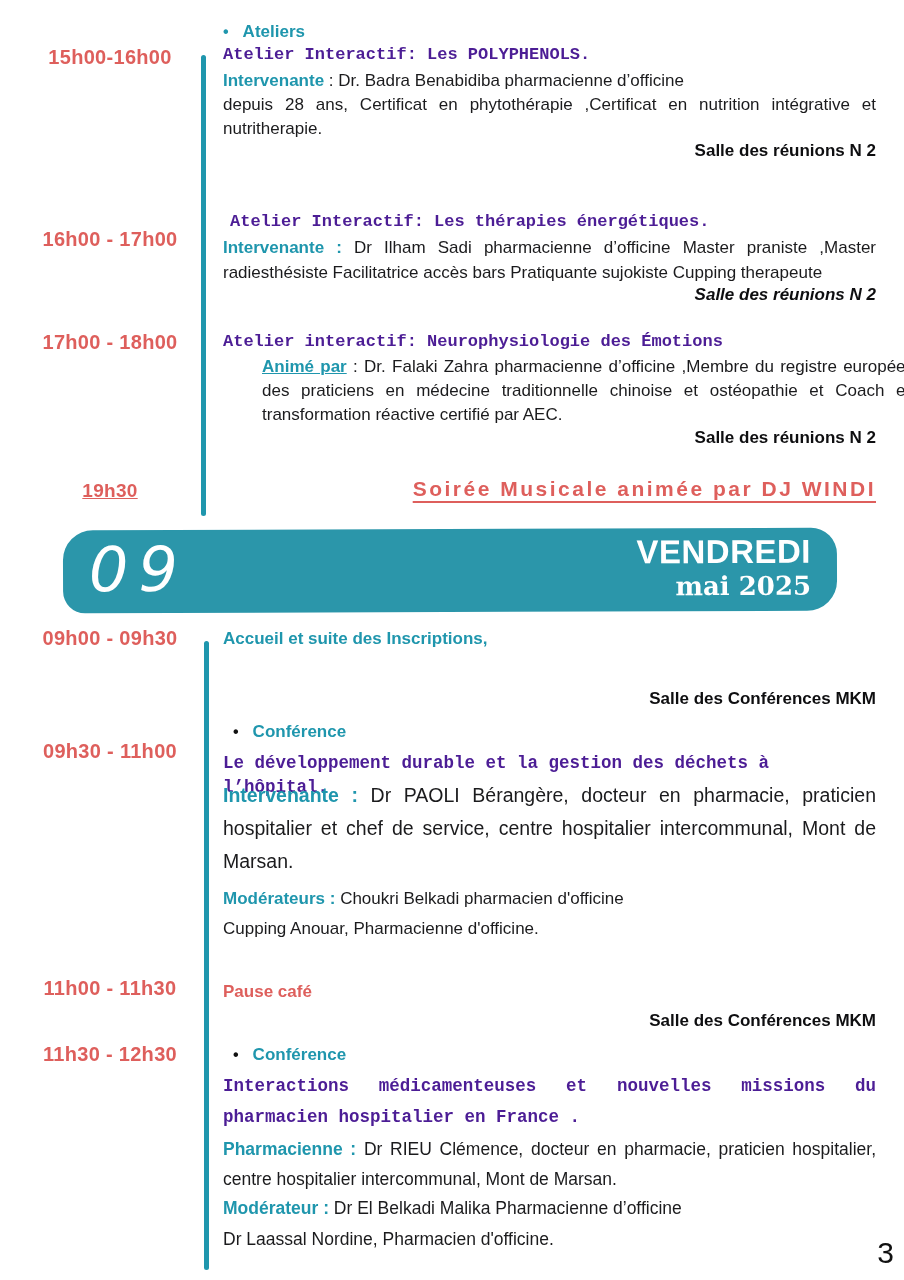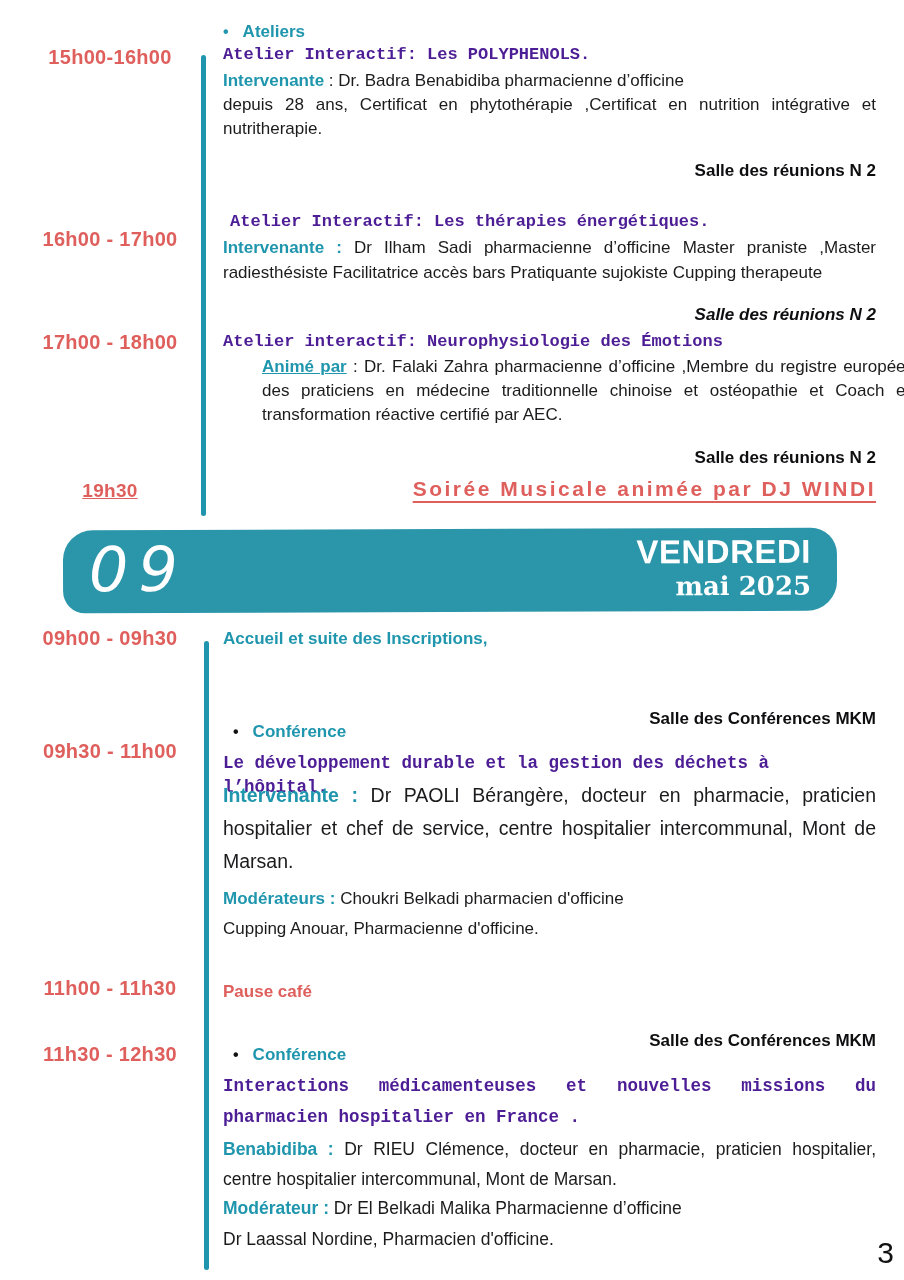--- a/index.html
+++ b/index.html
@@ -28,21 +28,21 @@
   
   .content{left:223px;width:653px;font-size:17px;line-height:24px;}
   .bulletline{display:flex;align-items:baseline;gap:14px;font-weight:700;}
   .bullet{font-size:16px;color:#111;}
   .bullet.teal{color:#1f96ad;}
   .cat{color:#1f96ad;font-weight:700;font-size:17px;}
   .title{font-weight:700;color:#4c1d95;font-family:Liberation Mono, monospace;}
   .just{text-align:justify;}
   .lbl{color:#1f96ad;font-weight:700;}
   .lbl.ul{text-decoration:underline;}
-  .room{right:28px;left:auto;width:620px;text-align:right;font-weight:700;color:#0e0e10;font-size:17px;white-space:nowrap;margin-top:20px;}
+  .room{right:28px;left:auto;width:620px;text-align:right;font-weight:700;color:#0e0e10;font-size:17px;white-space:nowrap;}
   .room.it{font-style:italic;}
   .soiree{
     font-size:21px;font-weight:700;color:#de5f5c;
     letter-spacing:2.5px;
     text-decoration:underline;
     text-underline-offset:5px;
     white-space:nowrap;
     text-align:right;
   }
   
@@ -136,19 +136,19 @@
 
   <div class="abs room" style="top:1011px;">Salle des Conférences MKM</div>
 
   <div class="abs time" style="top:1043px;">11h30 - 12h30</div>
   <div class="abs content bulletline" style="top:1043px;left:233px;">
     <span class="bullet">•</span>
     <span class="cat">Conférence</span>
   </div>
 
   <div class="abs content title just midpara" style="top:1071px;">Interactions médicamenteuses et nouvelles missions du pharmacien hospitalier en France .</div>
-  <div class="abs content just" style="top:1134px;font-size:17.5px;line-height:30px;"><span class="lbl">Benabidiba : </span><span>Dr RIEU Clémence, docteur en pharmacie, praticien hospitalier, centre hospitalier intercommunal, Mont de Marsan.</span></div>
+  <div class="abs content just" style="top:1134px;font-size:17.5px;line-height:30px;"><span class="lbl">Pharmacienne : </span><span>Dr RIEU Clémence, docteur en pharmacie, praticien hospitalier, centre hospitalier intercommunal, Mont de Marsan.</span></div>
   <div class="abs content" style="top:1196px;font-size:17.5px;"><span class="lbl">Modérateur : </span><span>Dr El Belkadi Malika Pharmacienne d’officine</span></div>
   <div class="abs content" style="top:1227px;font-size:17.5px;">Dr Laassal Nordine, Pharmacien d'officine.</div>
 
   <div class="abs pagenum" style="top:1236px;">3</div>
 
 </div>
 
 </body></html>

